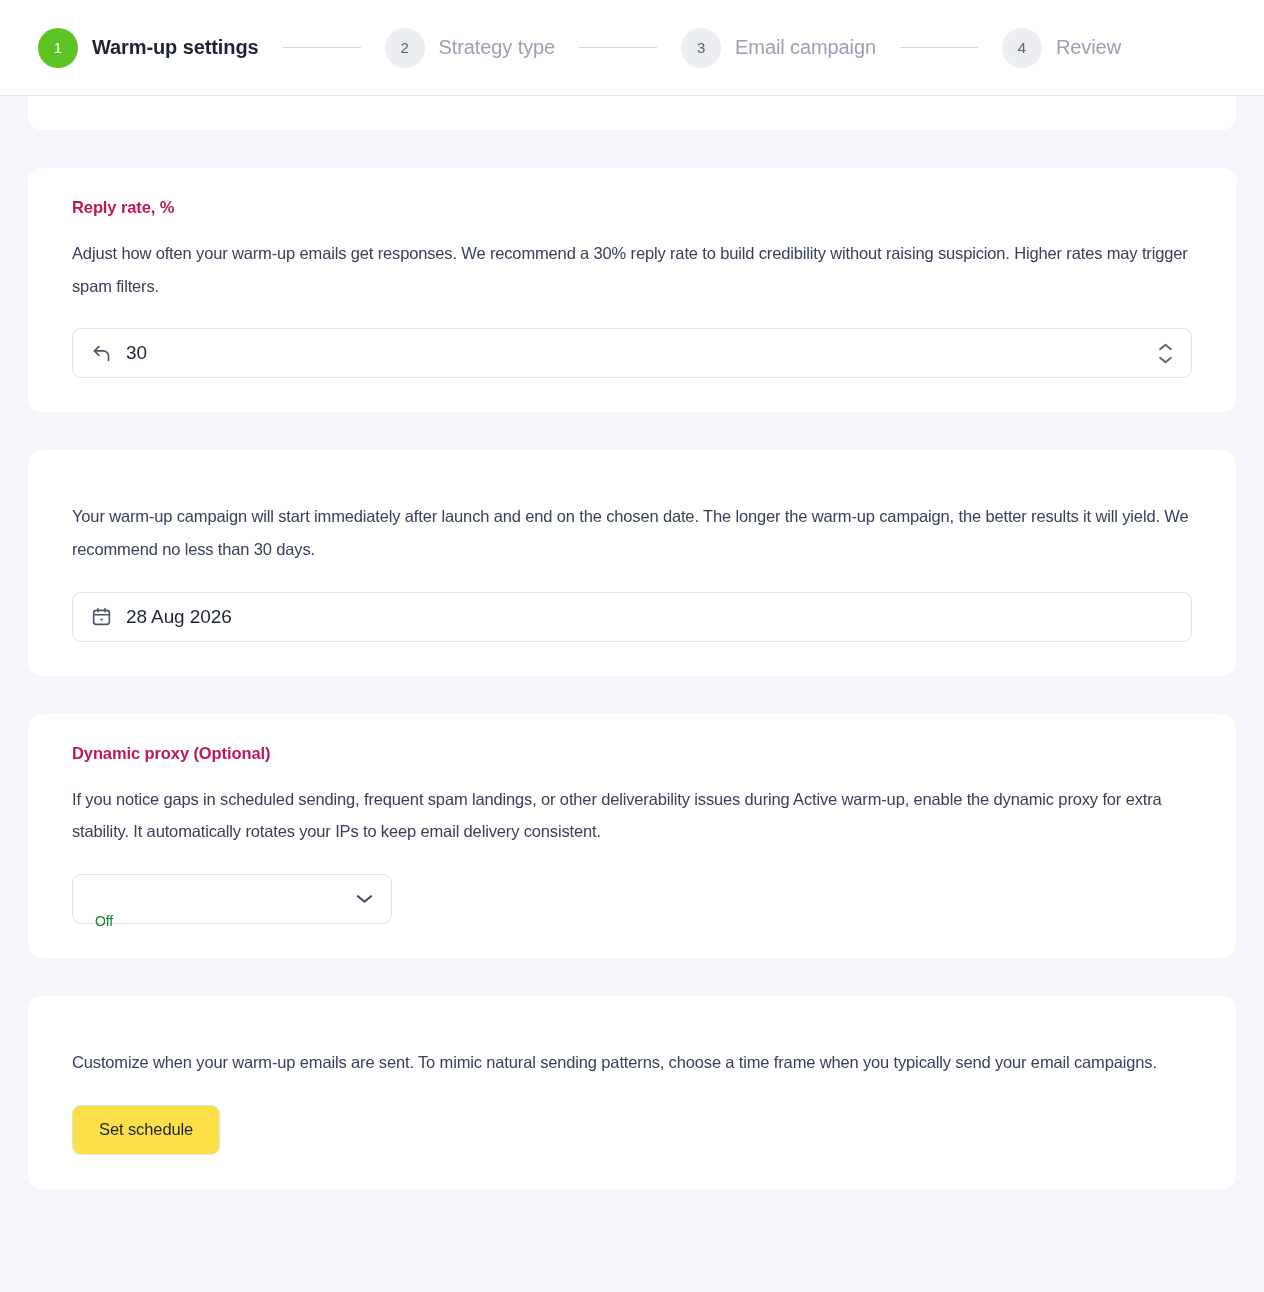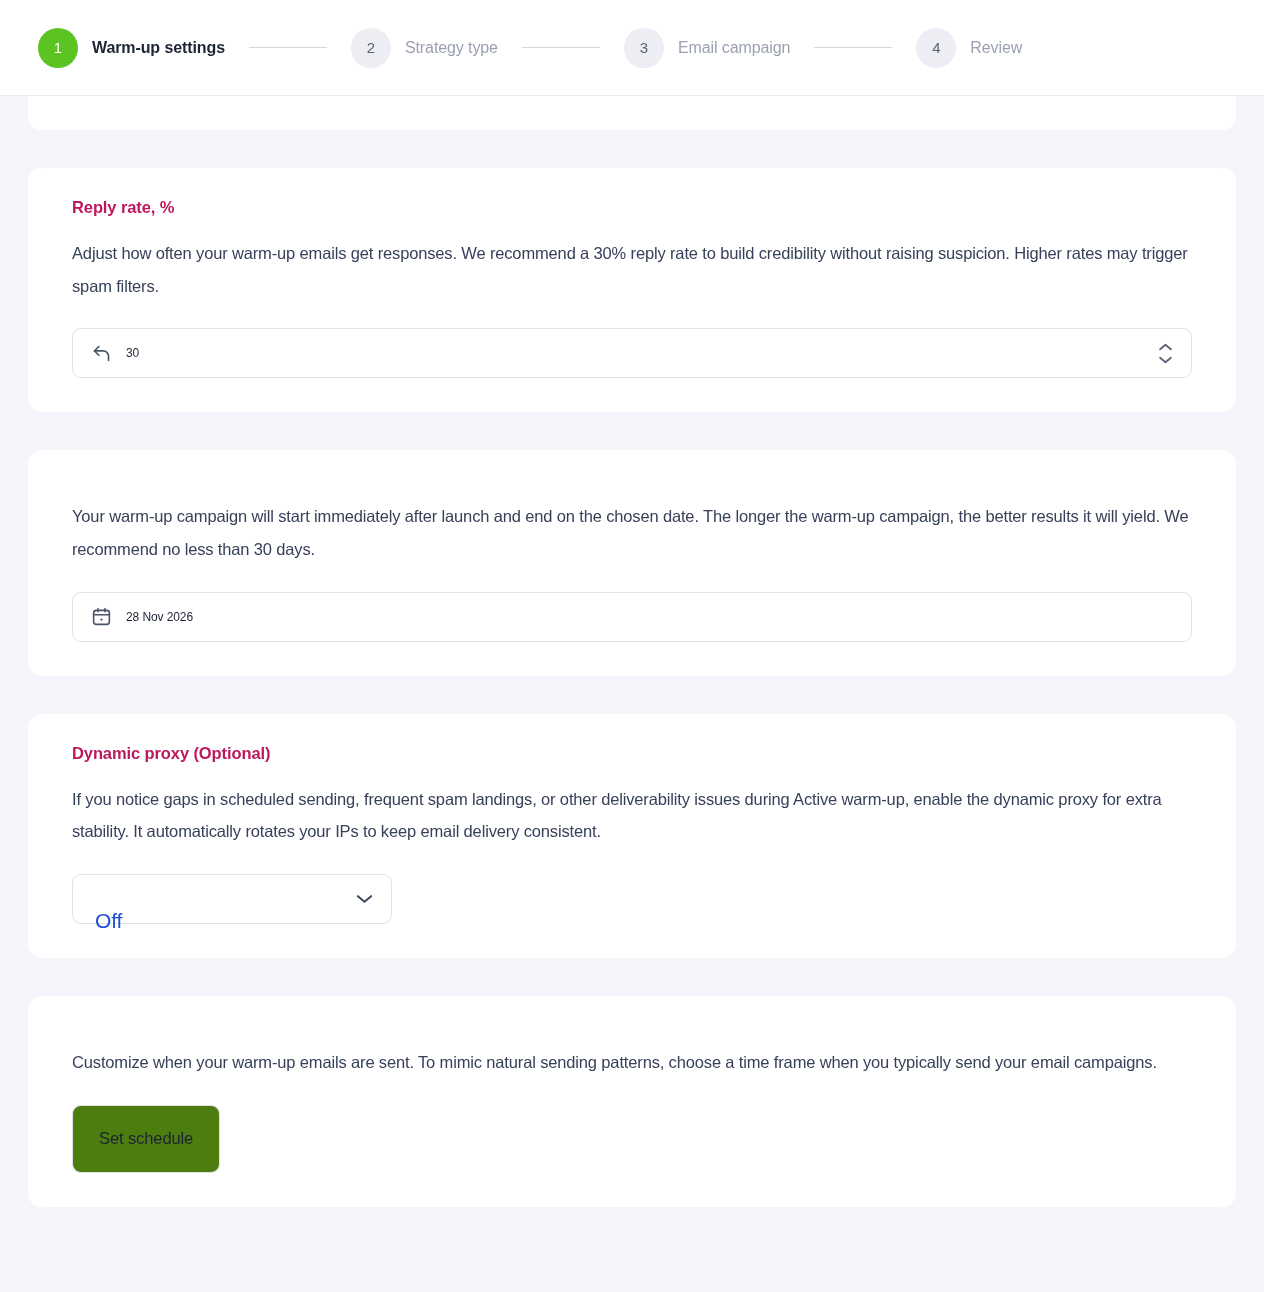--- a/index.html
+++ b/index.html
@@ -43,21 +43,21 @@
   }
   .step-circle.active {
     background: #5cc422;
     color: #ffffff;
   }
   .step-circle.inactive {
     background: #eceef3;
     color: #5a6376;
   }
   .step-label {
-    font-size: 16px;
+    font-size: 20px;
     letter-spacing: -0.1px;
     white-space: nowrap;
   }
   .step-label.active {
     color: #1d2433;
     font-weight: bold;
   }
   .step-label.inactive {
     color: #9aa1b0;
     font-weight: 400;
@@ -113,21 +113,21 @@
     border-radius: 9px;
     background: #ffffff;
     height: 50px;
     display: flex;
     align-items: center;
     padding: 0 18px;
     gap: 14px;
   }
   .input-box.full { width: 100%; }
   .input-value {
-    font-size: 12px;
+    font-size: 19px;
     color: #1d2433;
     flex: 1 1 auto;
     letter-spacing: -0.1px;
   }
   .icon { display: flex; align-items: center; justify-content: center; flex: 0 0 auto; }
   .stepper-arrows {
     display: flex;
     flex-direction: column;
     align-items: center;
     gap: 3px;
@@ -142,32 +142,32 @@
     background: #ffffff;
     height: 50px;
     width: 320px;
     display: flex;
     align-items: center;
     justify-content: space-between;
     padding: 0 18px 0 22px;
     cursor: pointer;
   }
   .select-value {
-    font-size: 21px;
-    color: #1d4ed8;
+    font-size: 14px;
+    color: #15803d;
     letter-spacing: -0.1px;
     margin-top: 44px;
   }
 
   
   .btn-outline {
     border: 1px solid #dfe3ea;
     border-radius: 9px;
-    background: #4d7c0f;
-    height: 68px;
+    background: #fde047;
+    height: 50px;
     padding: 0 26px;
     font-size: 16.5px;
     color: #1d2433;
     font-family: "Liberation Sans", sans-serif;
     letter-spacing: -0.1px;
     cursor: pointer;
     display: inline-flex;
     align-items: center;
   }
 </style>
@@ -237,21 +237,21 @@
       <div class="input-box full">
         <span class="icon">
           <svg width="21" height="21" viewBox="0 0 24 24" fill="none" stroke="#4a5468" stroke-width="1.8" stroke-linecap="round" stroke-linejoin="round">
             <rect x="3" y="5" width="18" height="16" rx="3"></rect>
             <line x1="3" y1="10" x2="21" y2="10"></line>
             <line x1="8" y1="3" x2="8" y2="6.5"></line>
             <line x1="16" y1="3" x2="16" y2="6.5"></line>
             <circle cx="12" cy="15.5" r="1.3" fill="#4a5468" stroke="none"></circle>
           </svg>
         </span>
-        <span class="input-value">28 Nov 2026</span>
+        <span class="input-value">28 Aug 2026</span>
       </div>
     </div>
   </div>
 
   <div class="card">
     <div class="card-title">Dynamic proxy (Optional)</div>
     <div class="card-desc">If you notice gaps in scheduled sending, frequent spam landings, or other deliverability issues during Active warm-up, enable the dynamic proxy for extra stability. It automatically rotates your IPs to keep email delivery consistent.</div>
     <div class="field">
       <div class="select-box">
         <span class="select-value">Off</span>

